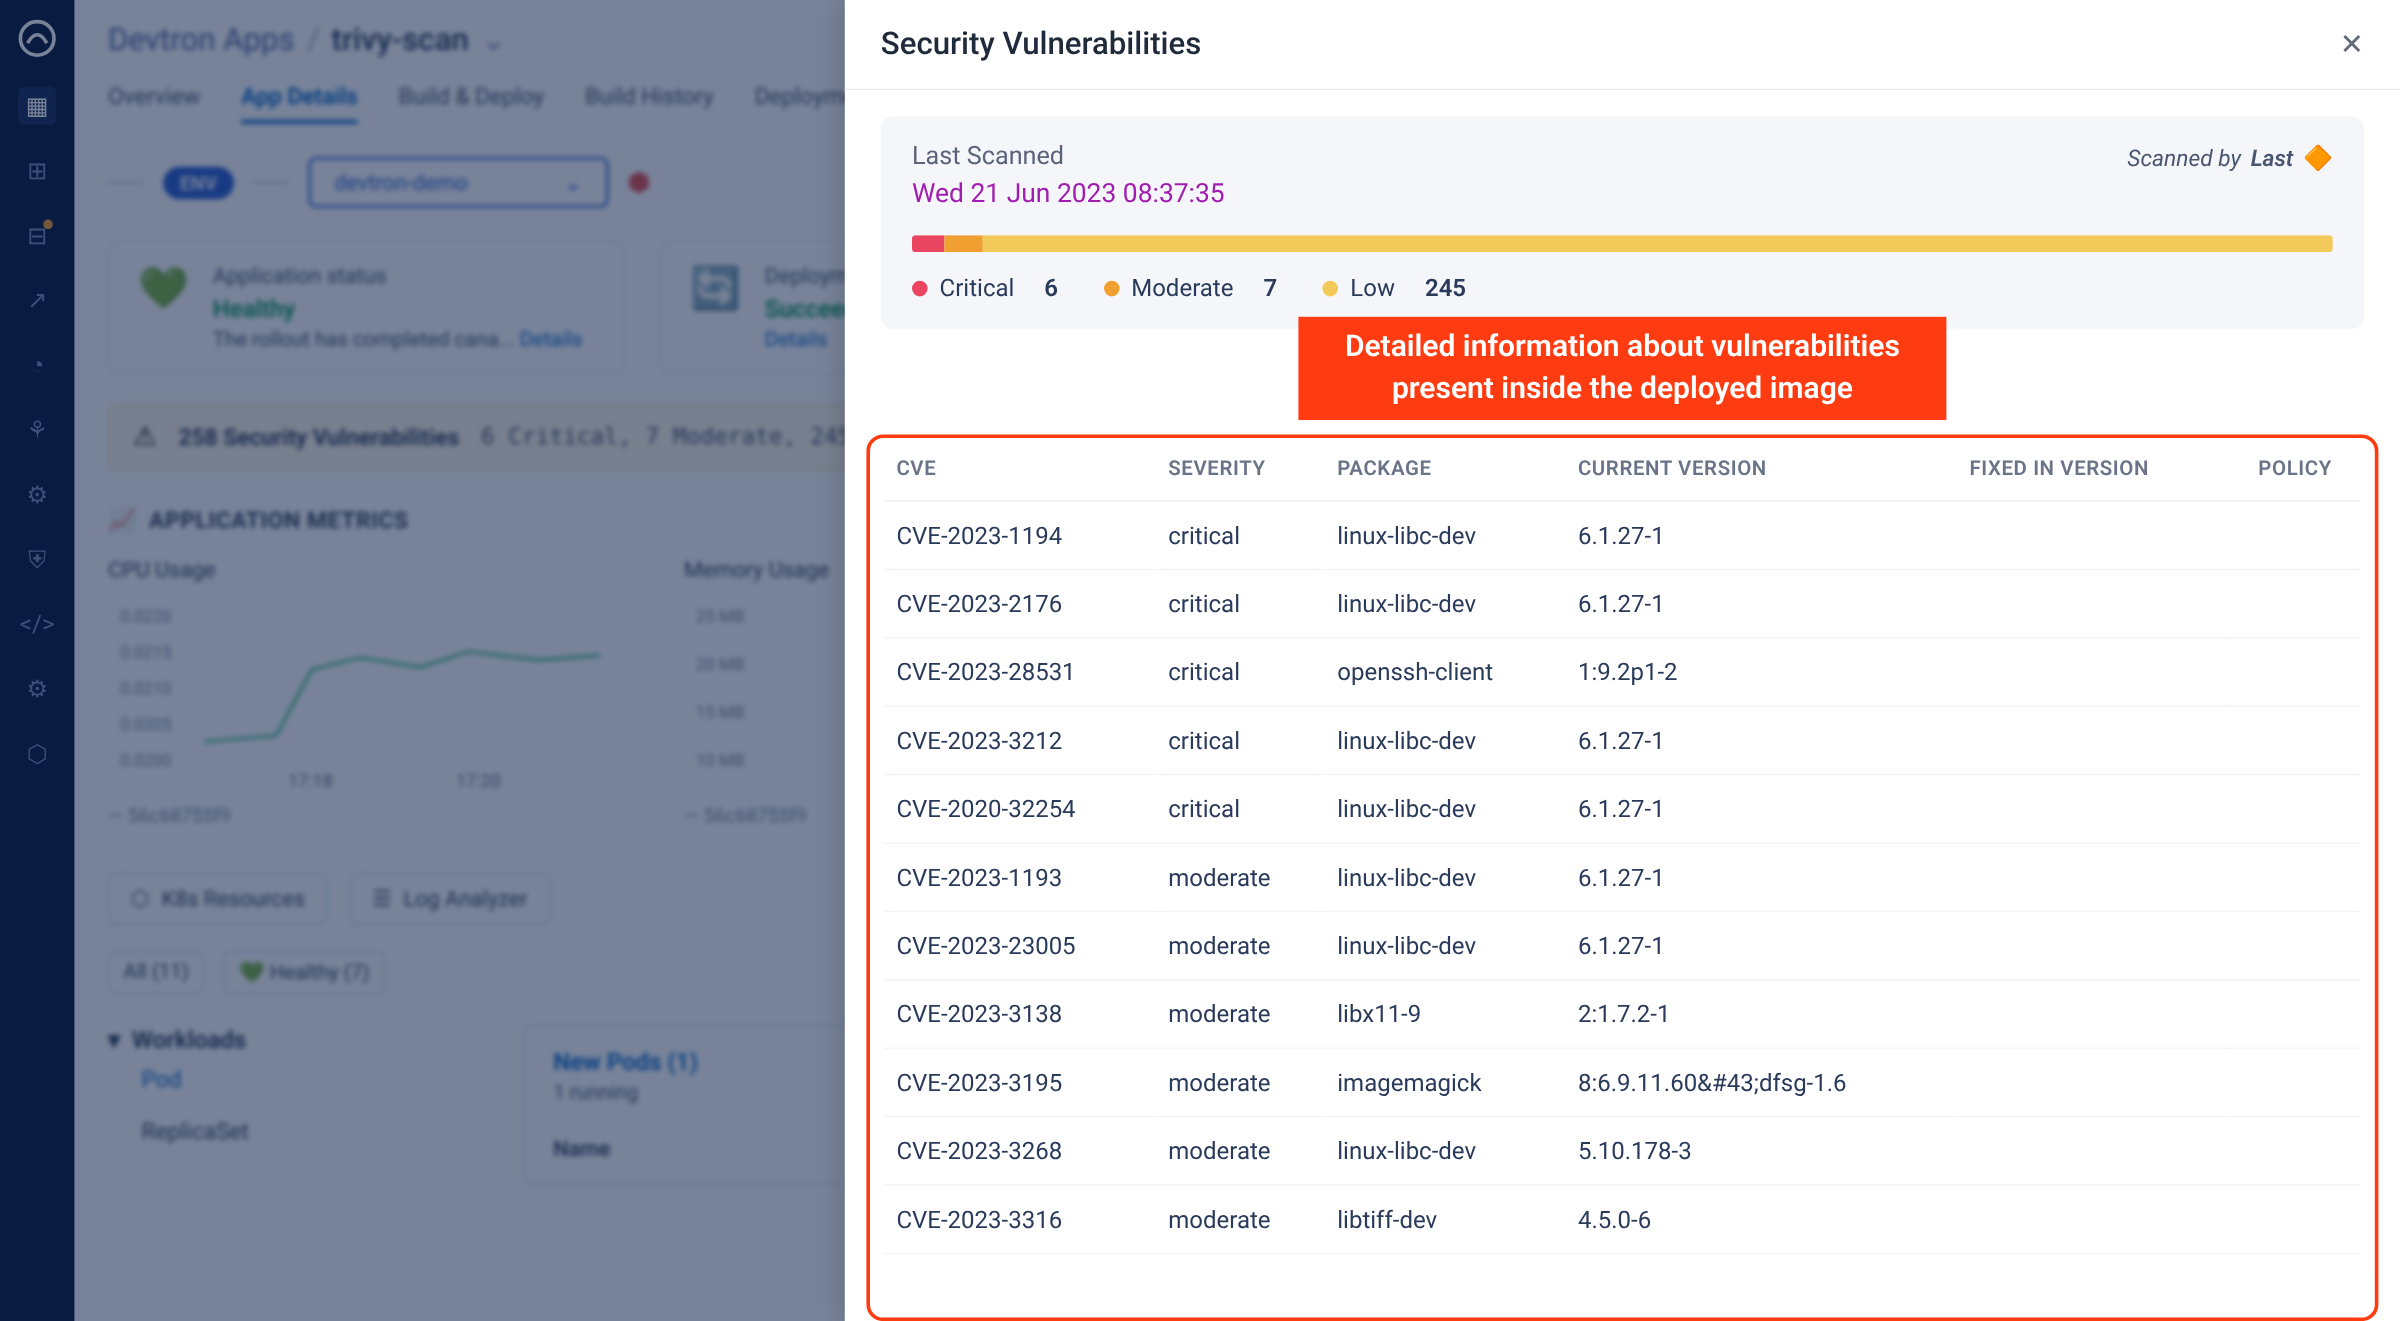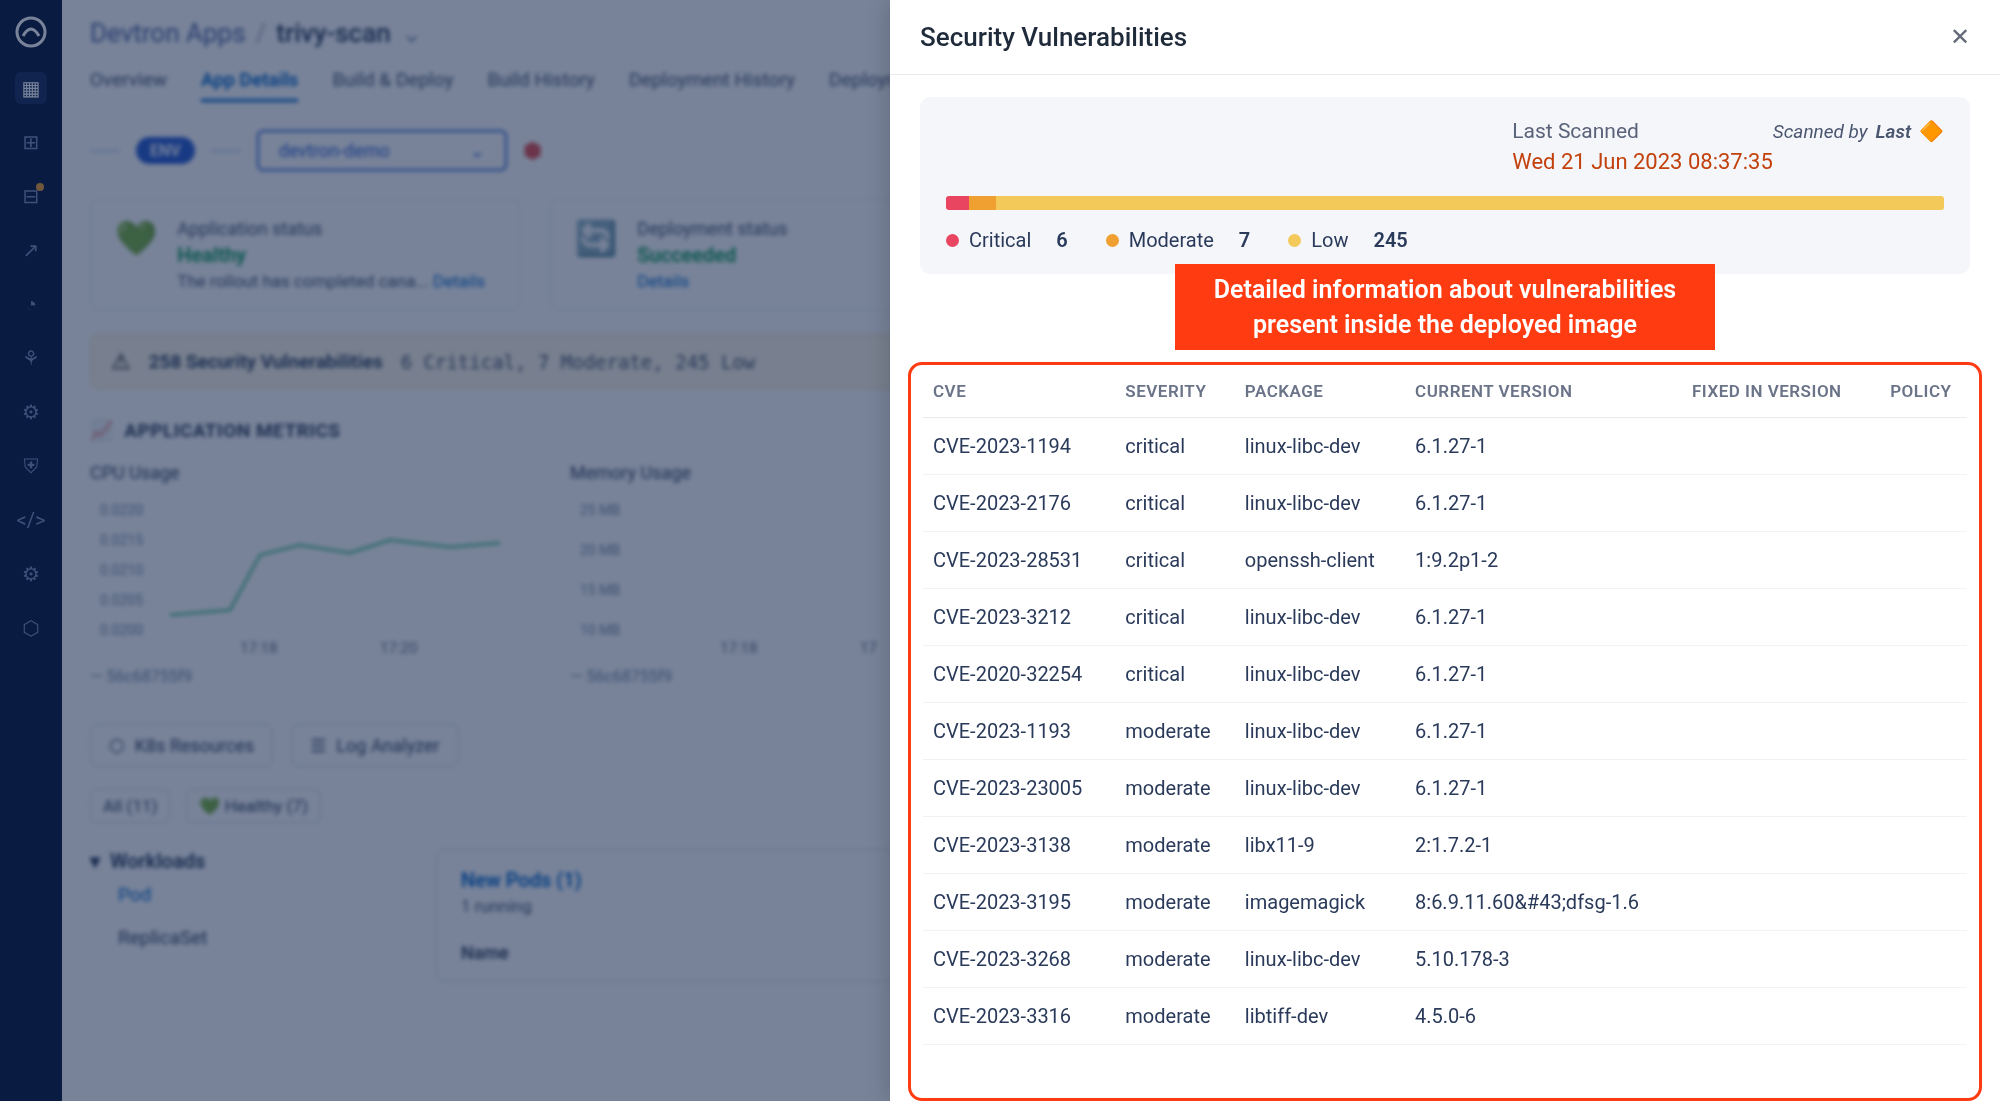--- a/index.html
+++ b/index.html
@@ -54,28 +54,28 @@
 .wl-item.active { color: #0066cc; }
 .pods-card { border: 1px solid #d0d7e5; border-radius: 8px; padding: 18px 24px; flex: 1; }
 .pods-card .h { color: #0066cc; font-size: 20px; font-weight: 600; }
 .pods-card .s { color: #4a5570; font-size: 17px; margin-top: 4px; }
 .pods-card .th { color: #3a4560; font-size: 18px; font-weight: 600; margin-top: 26px; }
 
 
 .dim { position: absolute; left: 0; top: 0; width: 100%; height: 100%; background: rgba(10, 30, 70, 0.55); }
 
 
-.panel { position: absolute; right: 0; top: 0; width: 1110px; height: 1101px; background: #fff; box-shadow: -4px 0 20px rgba(0,0,0,0.15); display: flex; flex-direction: column; }
+.panel { position: absolute; right: 0; top: 0; width: 1296px; height: 1101px; background: #fff; box-shadow: -4px 0 20px rgba(0,0,0,0.15); display: flex; flex-direction: column; }
 .panel-head { display: flex; justify-content: space-between; align-items: center; padding: 22px 30px; border-bottom: 1px solid #e8ebef; }
 .panel-head h2 { font-size: 26px; font-weight: 500; color: #1f2a3a; }
 .close-x { font-size: 24px; color: #636a78; cursor: pointer; background: none; border: none; }
 .scan-box { margin: 22px 30px 0 30px; background: #f5f6fa; border-radius: 10px; padding: 22px 26px; }
-.scan-top { display: flex; justify-content: flex-end; align-items: flex-start; }
+.scan-top { display: flex; justify-content: space-between; align-items: flex-start; }
 .scan-lbl { font-size: 21px; color: #5a637a; }
-.scan-date { font-size: 22px; color: #c2410c; margin-top: 6px; }
+.scan-date { font-size: 22px; color: #a21caf; margin-top: 6px; }
 .scan-by { font-size: 19px; color: #4a5570; font-style: italic; display: flex; align-items: center; gap: 8px; }
 .scan-by b { font-weight: 600; }
 .scan-by .tico { font-size: 20px; font-style: normal; }
 .bar { margin-top: 22px; height: 14px; border-radius: 3px; display: flex; overflow: hidden; }
 .bar .seg-c { background: #e94560; }
 .bar .seg-m { background: #f0a030; }
 .bar .seg-l { background: #f3c95a; }
 .legend-r { margin-top: 18px; display: flex; gap: 38px; font-size: 20px; color: #2a3a5a; }
 .legend-r .li { display: flex; align-items: center; gap: 10px; }
 .legend-r .d { width: 13px; height: 13px; border-radius: 50%; }

